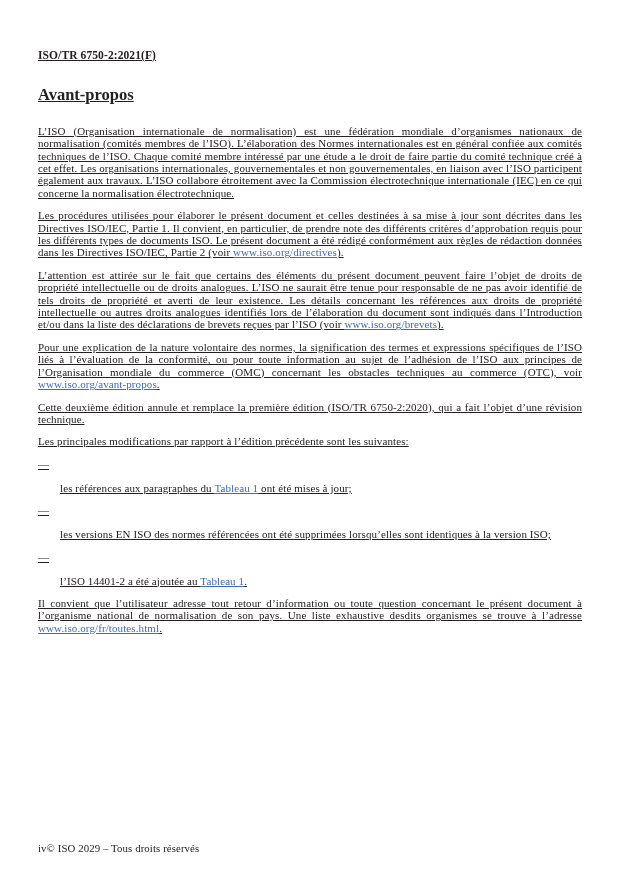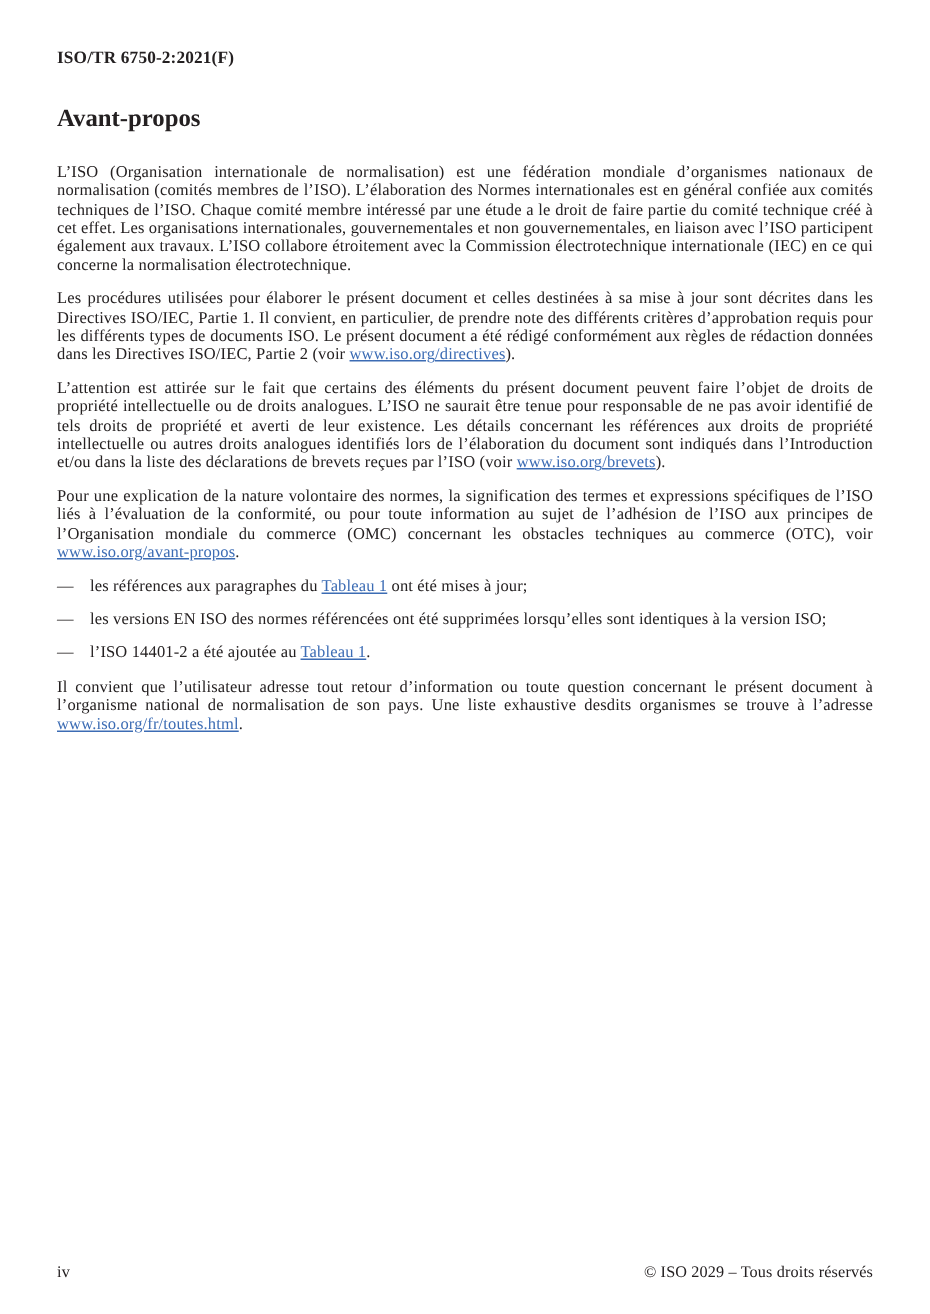--- a/index.html
+++ b/index.html
@@ -6,24 +6,25 @@
     margin: 0;
     padding: 0;
     background: #ffffff;
   }
   .page {
     position: relative;
     width: 620px;
     height: 876px;
     background: #ffffff;
     box-sizing: border-box;
-    padding: 33px 38px 0 38px;
+    padding: 49px 38px 0 38px;
     font-family: "Liberation Serif", "DejaVu Serif", serif;
     color: #242021;
     overflow: hidden;
+    text-decoration: underline;
   }
   .running-header {
     font-size: 11.5px;
     font-weight: bold;
     letter-spacing: 0.1px;
   }
   .doc-title {
     font-size: 16.5px;
     font-weight: bold;
     margin: 24px 0 0 0;
@@ -42,53 +43,55 @@
   .list-item {
     display: flex;
     margin: 0 0 10px 0;
   }
   .list-item .dash {
     flex: 0 0 22px;
   }
   .list-item .li-text {
     flex: 1;
     text-align: justify;
+    margin-top: 24px;
   }
   a.doc-link {
     color: #3c6cb4;
     text-decoration: underline;
     cursor: pointer;
   }
   em {
     font-style: italic;
   }
   .page-footer {
     position: absolute;
     left: 38px;
     right: 38px;
     bottom: 22px;
     display: flex;
-    justify-content: space-between;
     font-size: 10.8px;
     letter-spacing: 0.1px;
   }
 </style>
 </head>
 <body>
 
 <div class="page">
   <div class="running-header">ISO/TR 6750-2:2021(F)</div>
 
   <h1 class="doc-title">Avant-propos</h1>
 
   <div class="doc-body">
       <p class="paragraph">L’ISO (Organisation internationale de normalisation) est une fédération mondiale d’organismes nationaux de normalisation (comités membres de l’ISO). L’élaboration des Normes internationales est en général confiée aux comités techniques de l’ISO. Chaque comité membre intéressé par une étude a le droit de faire partie du comité technique créé à cet effet. Les organisations internationales, gouvernementales et non gouvernementales, en liaison avec l’ISO participent également aux travaux. L’ISO collabore étroitement avec la Commission électrotechnique internationale (IEC) en ce qui concerne la normalisation électrotechnique.</p>
       <p class="paragraph">Les procédures utilisées pour élaborer le présent document et celles destinées à sa mise à jour sont décrites dans les Directives ISO/IEC, Partie 1. Il convient, en particulier, de prendre note des différents critères d’approbation requis pour les différents types de documents ISO. Le présent document a été rédigé conformément aux règles de rédaction données dans les Directives ISO/IEC, Partie 2 (voir <a class="doc-link" href="#">www.iso.org/directives</a>).</p>
       <p class="paragraph">L’attention est attirée sur le fait que certains des éléments du présent document peuvent faire l’objet de droits de propriété intellectuelle ou de droits analogues. L’ISO ne saurait être tenue pour responsable de ne pas avoir identifié de tels droits de propriété et averti de leur existence. Les détails concernant les références aux droits de propriété intellectuelle ou autres droits analogues identifiés lors de l’élaboration du document sont indiqués dans l’Introduction et/ou dans la liste des déclarations de brevets reçues par l’ISO (voir <a class="doc-link" href="#">www.iso.org/brevets</a>).</p>
       <p class="paragraph">Pour une explication de la nature volontaire des normes, la signification des termes et expressions spécifiques de l’ISO liés à l’évaluation de la conformité, ou pour toute information au sujet de l’adhésion de l’ISO aux principes de l’Organisation mondiale du commerce (OMC) concernant les obstacles techniques au commerce (OTC), voir <a class="doc-link" href="#">www.iso.org/avant-propos</a>.</p>
+      <p class="paragraph">Cette deuxième édition annule et remplace la première édition (ISO/TR 6750-2:2020), qui a fait l’objet d’une révision technique.</p>
+      <p class="paragraph">Les principales modifications par rapport à l’édition précédente sont les suivantes:</p>
       <div class="list-item">
         <span class="dash">—</span>
         <span class="li-text">les références aux paragraphes du <a class="doc-link" href="#">Tableau 1</a> ont été mises à jour;</span>
       </div>
       <div class="list-item">
         <span class="dash">—</span>
         <span class="li-text">les versions EN ISO des normes référencées ont été supprimées lorsqu’elles sont identiques à la version ISO;</span>
       </div>
       <div class="list-item">
         <span class="dash">—</span>

